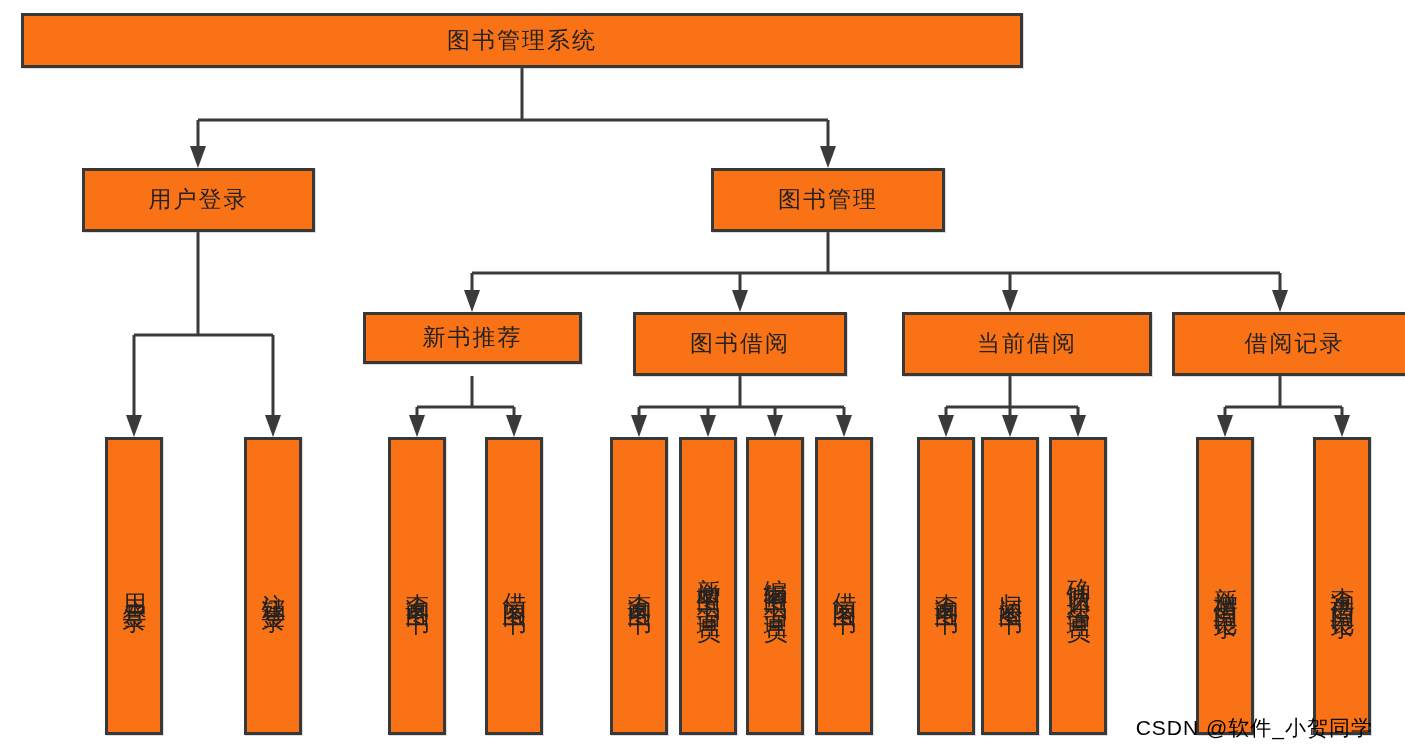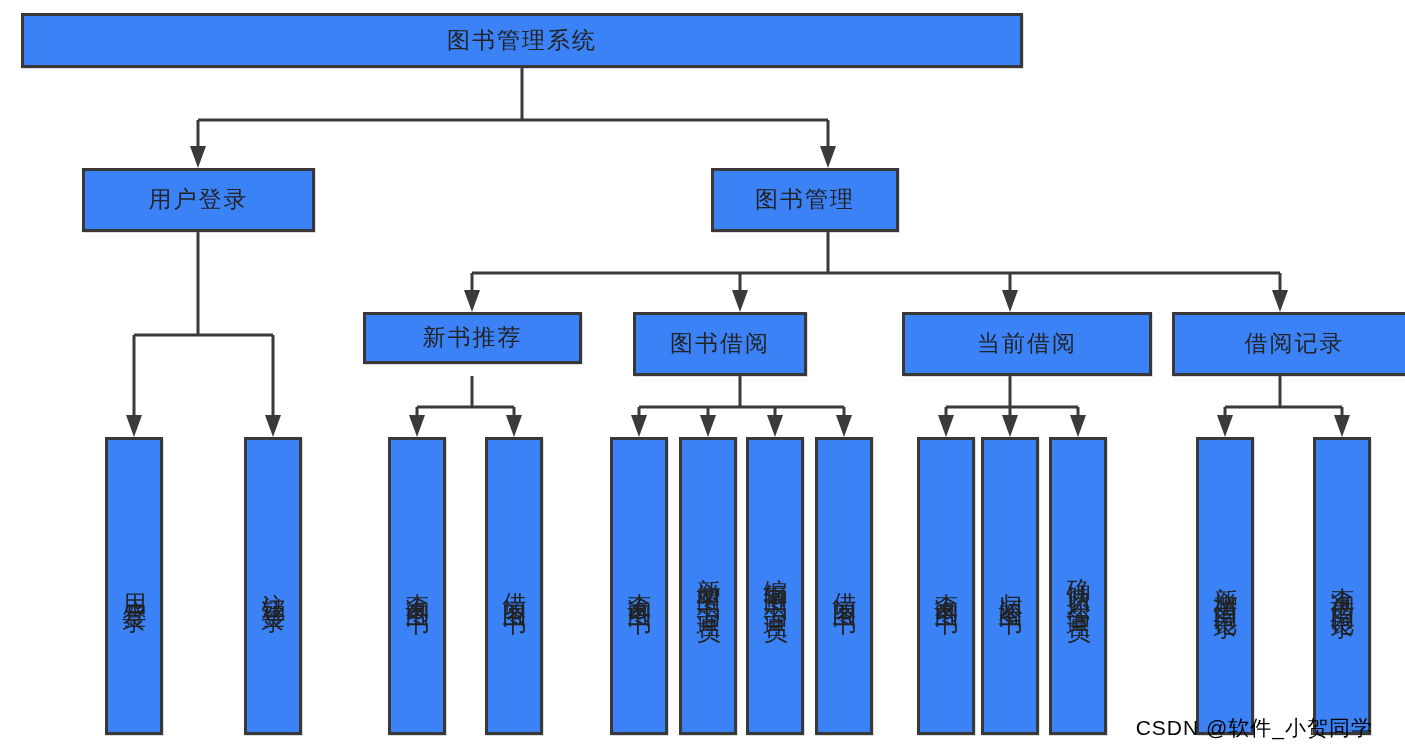--- a/index.html
+++ b/index.html
@@ -2,21 +2,21 @@
 <html><head>
 <meta charset="utf-8">
 <style>
   html,body{margin:0;padding:0;background:#fff;}
   .stage{
     position:relative;width:1405px;height:747px;background:#ffffff;
     font-family:"Liberation Sans","DejaVu Sans",sans-serif;overflow:hidden;
   }
   .wires{position:absolute;left:0;top:0;width:1405px;height:747px;}
   .box{
-    position:absolute;box-sizing:border-box;background:#3b82f6;
+    position:absolute;box-sizing:border-box;background:#f97316;
     border:3px solid #383838;color:#222222;
     display:flex;align-items:center;justify-content:center;
     font-size:23px;letter-spacing:2px;line-height:1.2;
     box-shadow:1px 1px 0 rgba(120,120,120,.25);
   }
   .vert{
     writing-mode:vertical-rl;letter-spacing:6px;font-size:24px;
     text-align:center;
   }
   .watermark{
@@ -58,24 +58,24 @@
       <polygon points="1002,415 1018,415 1010,437"></polygon>
       <polygon points="1070,415 1086,415 1078,437"></polygon>
       <polygon points="1217,415 1233,415 1225,437"></polygon>
       <polygon points="1334,415 1350,415 1342,437"></polygon>
     </g>
   </svg>
 
   <div class="box" style="left:21px;top:13px;width:1002px;height:55px">图书管理系统</div>
 
   <div class="box" style="left:82px;top:168px;width:233px;height:64px">用户登录</div>
-  <div class="box" style="left:711px;top:168px;width:188px;height:64px">图书管理</div>
+  <div class="box" style="left:711px;top:168px;width:234px;height:64px">图书管理</div>
 
   <div class="box" style="left:363px;top:312px;width:219px;height:52px">新书推荐</div>
-  <div class="box" style="left:633px;top:312px;width:174px;height:64px">图书借阅</div>
+  <div class="box" style="left:633px;top:312px;width:214px;height:64px">图书借阅</div>
   <div class="box" style="left:902px;top:312px;width:250px;height:64px">当前借阅</div>
   <div class="box" style="left:1172px;top:312px;width:245px;height:64px">借阅记录</div>
 
   <div class="box vert" style="left:105px;top:437px;width:58px;height:298px">用户登录</div>
   <div class="box vert" style="left:244px;top:437px;width:58px;height:298px">注销登录</div>
 
   <div class="box vert" style="left:388px;top:437px;width:58px;height:298px">查询图书</div>
   <div class="box vert" style="left:485px;top:437px;width:58px;height:298px">借阅图书</div>
 
   <div class="box vert" style="left:610px;top:437px;width:58px;height:298px">查询图书</div>

